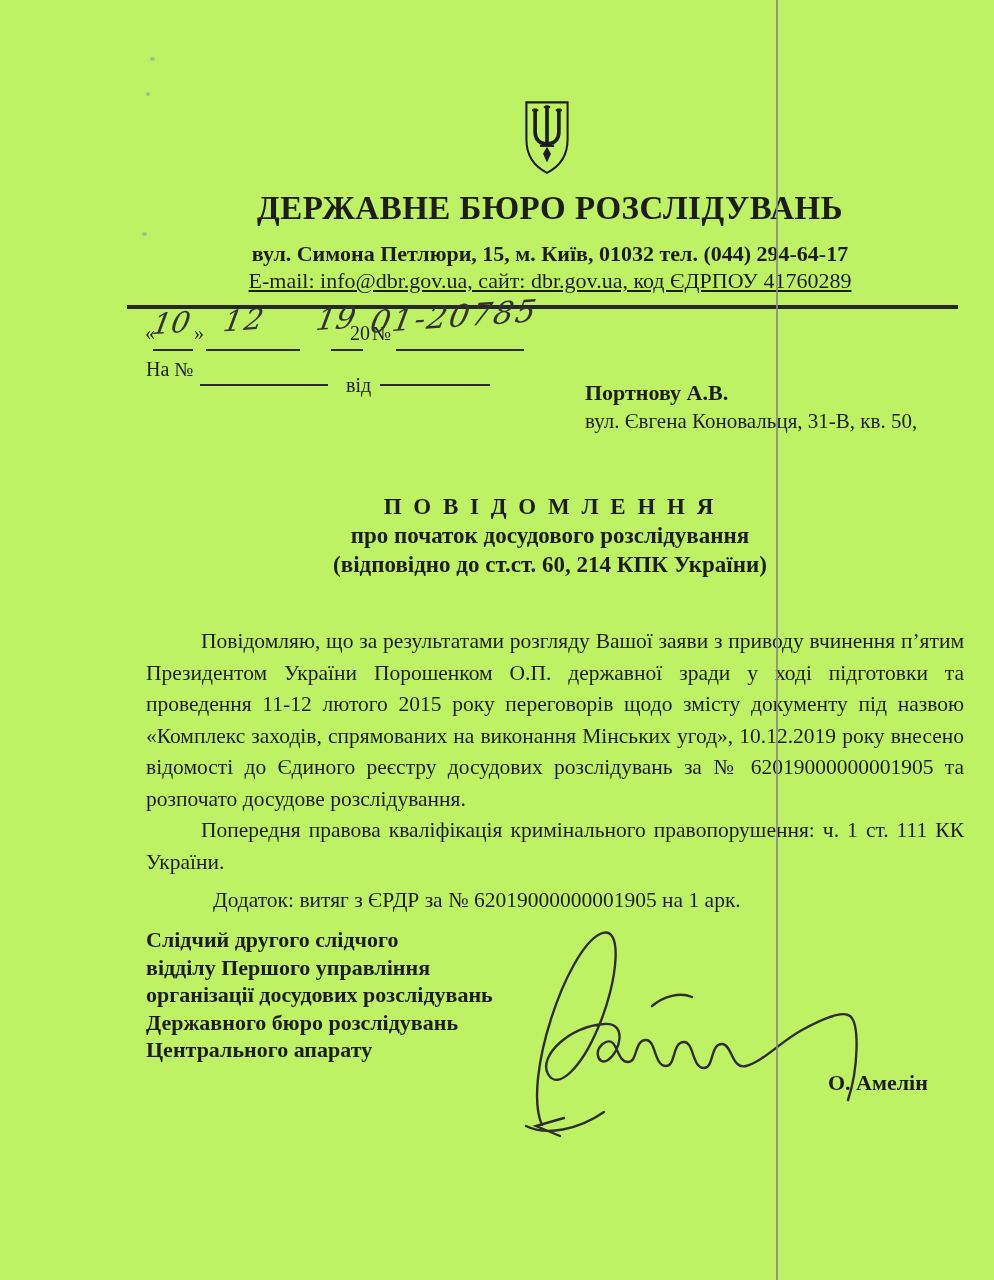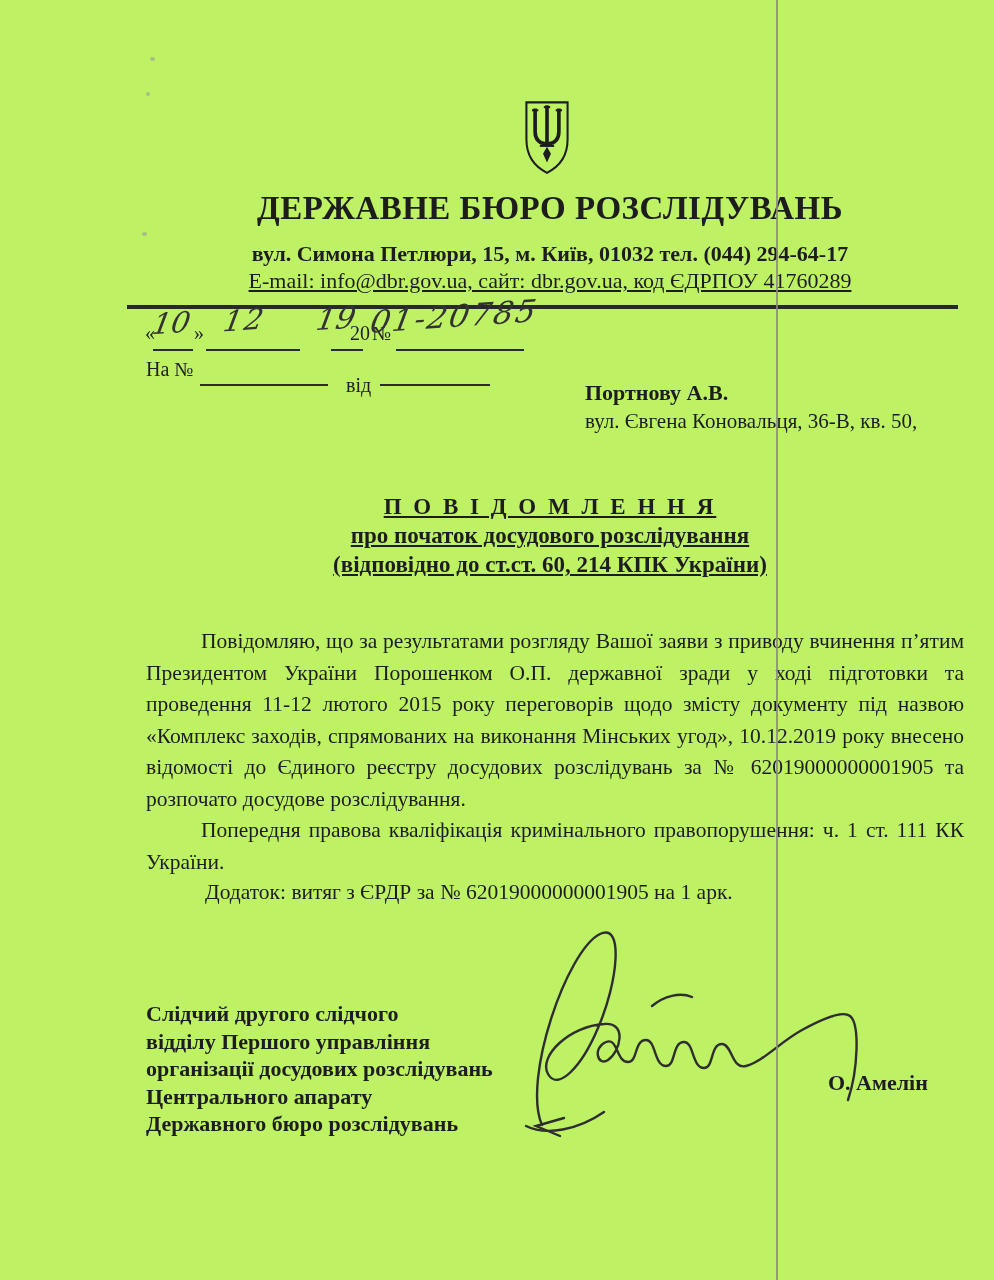--- a/index.html
+++ b/index.html
@@ -49,40 +49,40 @@
   .hand-year{left:317px;top:301px;font-size:30px;}
   .hand-number{left:372px;top:298px;font-size:31px;letter-spacing:2px;}
 
   
   .recipient{position:absolute;left:585px;top:379px;font-size:21px;line-height:28px;}
   .recipient .r-name{font-weight:bold;font-size:22px;}
 
   
   .doc-title{
     position:absolute;left:550px;top:492px;transform:translateX(-50%);
-    text-align:center;font-weight:bold;white-space:nowrap;line-height:29px;text-decoration:underline;
+    text-align:center;font-weight:bold;white-space:nowrap;line-height:29px;
   }
   .doc-title .t1{font-size:23px;letter-spacing:3px;}
   .doc-title .t2{font-size:23px;}
   .doc-title .t3{font-size:23px;}
 
   
   .body-text{
     position:absolute;left:146px;top:626px;width:818px;
     font-size:21.5px;line-height:31.5px;text-align:justify;
   }
   .body-text p{margin:0;text-indent:55px;}
   .attachment{
     position:absolute;left:146px;top:876px;width:818px;
-    font-size:21.5px;text-indent:55px;margin:4px;
+    font-size:21.5px;text-indent:55px;margin:12px;
   }
 
   
   .signer-position{
-    position:absolute;left:146px;top:1000px;
+    position:absolute;left:146px;top:926px;
     font-weight:bold;font-size:22px;line-height:27.5px;white-space:nowrap;
   }
   .signer-name{
     position:absolute;left:828px;top:1062px;
     font-weight:bold;font-size:22px;white-space:nowrap;margin-top:8px;
   }
   .signature-svg{position:absolute;left:512px;top:920px;z-index:10;}
 </style>
 </head>
 <body>
@@ -128,41 +128,41 @@
   <span class="blank" style="left:396px;top:323px;width:128px;"></span>
   <span class="hand hand-number">01-20785</span>
 
   <span class="printed" style="left:146px;top:358px;font-family:Liberation Serif, serif;">На №</span>
   <span class="blank" style="left:200px;top:358px;width:128px;"></span>
   <span class="printed" style="left:346px;top:374px;">від</span>
   <span class="blank" style="left:380px;top:358px;width:110px;"></span>
 
   <div class="recipient">
     <div class="r-name">Портнову А.В.</div>
-    <div>вул. Євгена Коновальця, 36-В, кв. 50,</div>
+    <div>вул. Євгена Коновальця, 31-В, кв. 50,</div>
   </div>
 
   <div class="doc-title">
     <div class="t1">П О В І Д О М Л Е Н Н Я</div>
     <div class="t2">про початок досудового розслідування</div>
     <div class="t3">(відповідно до ст.ст. 60, 214 КПК України)</div>
   </div>
 
   <div class="body-text">
     <p>Повідомляю, що за результатами розгляду Вашої заяви з приводу вчинення п’ятим Президентом України Порошенком О.П. державної зради у ході підготовки та проведення 11-12 лютого 2015 року переговорів щодо змісту документу під назвою «Комплекс заходів, спрямованих на виконання Мінських угод», 10.12.2019 року внесено відомості до Єдиного реєстру досудових розслідувань за № 62019000000001905 та розпочато досудове розслідування.</p>
     <p>Попередня правова кваліфікація кримінального правопорушення: ч. 1 ст. 111 КК України.</p>
   </div>
   <p class="attachment">Додаток: витяг з ЄРДР за № 62019000000001905 на 1 арк.</p>
 
   <div class="signer-position">
     <div>Слідчий другого слідчого</div>
     <div>відділу Першого управління</div>
     <div>організації досудових розслідувань</div>
+    <div>Державного бюро розслідувань</div>
     <div>Центрального апарату</div>
-    <div>Державного бюро розслідувань</div>
   </div>
 
   <svg class="signature-svg" width="360" height="235" viewBox="0 0 360 235" aria-hidden="true">
     <g fill="none" stroke="#2e2e2e" stroke-width="2.4" stroke-linecap="round">
       <path d="M30,205 C10,160 55,30 88,14 C112,2 106,62 86,108 C70,146 46,172 36,154 C26,136 58,106 92,104 C116,102 108,132 96,140 C86,147 80,128 94,122 C106,117 104,142 116,142 C126,142 122,120 134,120 C144,120 142,146 154,146 C164,146 160,122 172,122 C182,122 180,148 192,148 C202,148 198,124 210,124 C220,124 220,150 234,146 C252,141 268,122 290,110 C310,99 330,90 338,96 C348,104 346,150 336,180"></path>
       <path d="M140,86 C152,76 168,72 180,77"></path>
       <path d="M14,206 C34,216 66,210 92,192"></path>
       <path d="M52,198 L24,206 L48,216"></path>
     </g>
   </svg>

